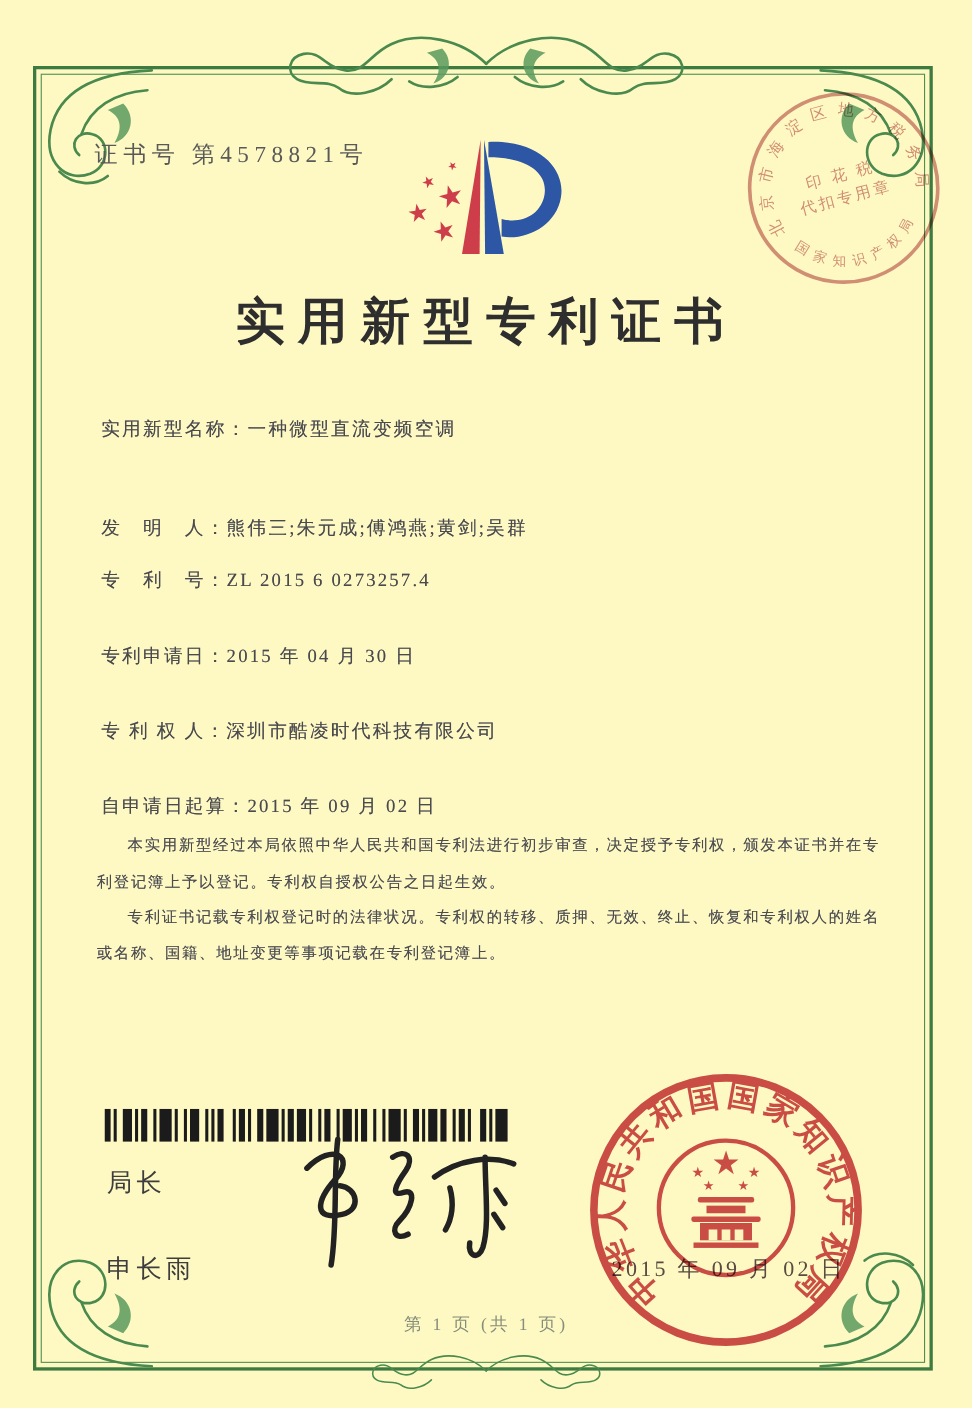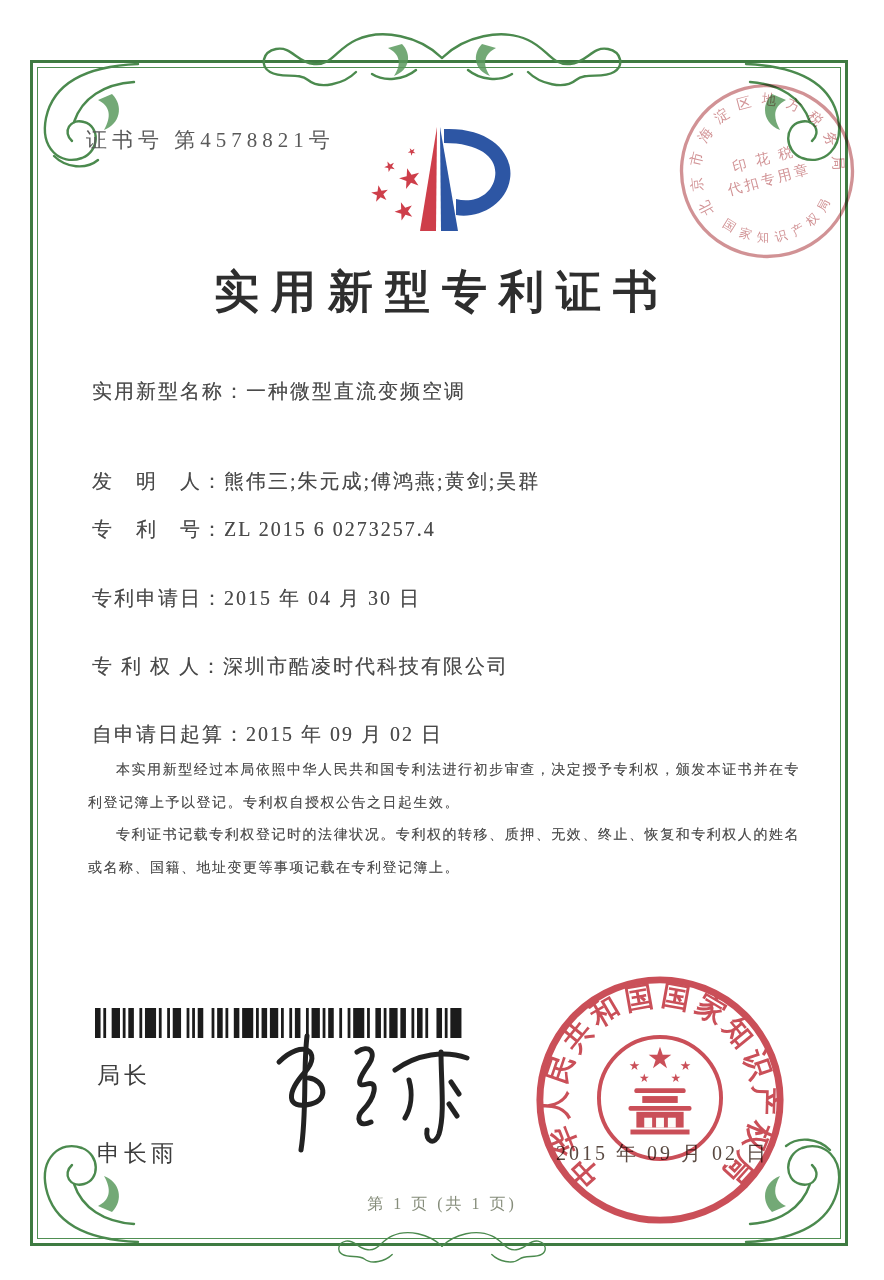--- a/index.html
+++ b/index.html
@@ -1,32 +1,32 @@
 <!DOCTYPE html>
 <html><head>
 <meta charset="utf-8">
 <style>
   html,body{margin:0;padding:0;background:#e8e8e4;}
-  .page{position:relative;width:884px;height:1280px;margin:0 auto;background:#ffffff;overflow:hidden;
+  .page{position:relative;width:884px;height:1280px;margin:0 auto;background:#fef9c3;overflow:hidden;
         font-family:"Liberation Serif","DejaVu Serif",serif;color:#454545;}
   
   .frame-outer{position:absolute;left:30px;top:60px;width:818px;height:1186px;
                border:3px solid #3e7b41;box-sizing:border-box;}
   .frame-inner{position:absolute;left:4px;top:4px;right:4px;bottom:4px;border:1px solid #4f8f52;}
   .ornament{position:absolute;pointer-events:none;}
   .orn-stroke{fill:none;stroke:#4b8a4e;stroke-width:2.4;stroke-linecap:round;}
   .orn-fill{fill:#5b9a5e;stroke:none;opacity:.85;}
   
   .cert-no{position:absolute;left:86px;top:126px;font-size:21px;letter-spacing:5px;color:#595959;}
   .logo-box{position:absolute;left:332px;top:103px;width:220px;height:150px;}
   .logo-star{position:absolute;color:#ce3e4a;line-height:1;}
   .doc-title{position:absolute;left:0;top:262px;width:884px;text-align:center;
              font-size:45px;font-weight:600;letter-spacing:12px;color:#2e2e2e;}
   
-  .field{position:absolute;left:92px;font-size:20px;letter-spacing:2px;color:#4a4a4a;
+  .field{position:absolute;left:92px;font-size:17px;letter-spacing:2px;color:#4a4a4a;
          text-shadow:0 0 .6px #9a9a9a;white-space:nowrap;}
   .f0{top:378px}.f1{top:468px}.f2{top:516px}.f3{top:585px}.f4{top:653px}.f5{top:721px}
   
   .body-text{position:absolute;left:88px;top:754px;width:712px;font-size:14px;line-height:2.33;
              letter-spacing:1.5px;color:#4c4c4c;text-align:justify;text-shadow:0 0 .6px #9a9a9a;}
   .body-text p{margin:0;text-indent:2em;}
   
   .barcode{position:absolute;left:95px;top:1008px;width:372px;height:30px;}
   .director-title{position:absolute;left:97px;top:1060px;font-size:23px;letter-spacing:4px;color:#3d3d3d;
                   font-family:"Liberation Sans","DejaVu Sans",sans-serif;}

